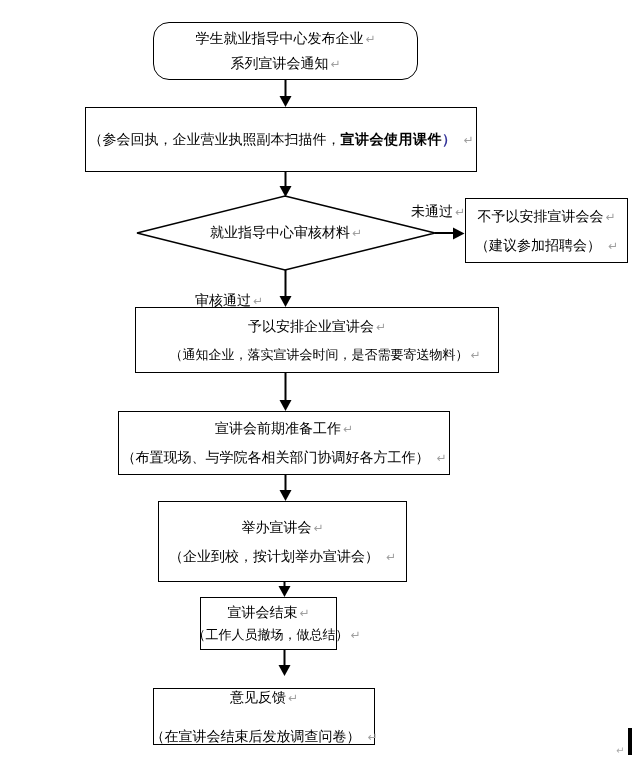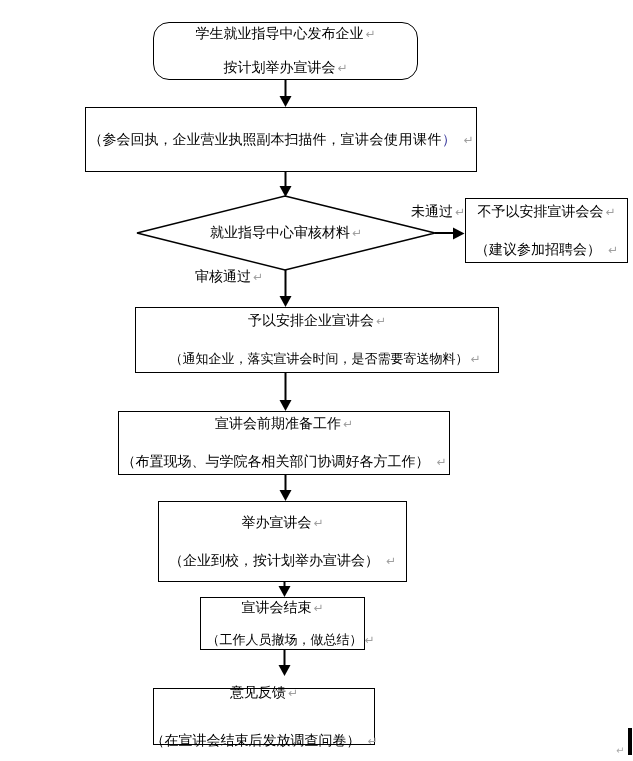--- a/index.html
+++ b/index.html
@@ -4,35 +4,35 @@
 <style>
   html,body{margin:0;padding:0;background:#ffffff;}
   .canvas{
     position:relative;width:633px;height:761px;background:#ffffff;overflow:hidden;
     font-family:"Liberation Sans","DejaVu Sans",sans-serif;color:#000;
   }
   .layer{position:absolute;left:0;top:0;}
   .node{
     position:absolute;background:#fff;border:1.5px solid #000;box-sizing:border-box;
     display:flex;flex-direction:column;justify-content:center;align-items:center;
-    text-align:center;font-size:14px;line-height:29px;gap:8px;
+    text-align:center;font-size:14px;line-height:20px;gap:8px;
   }
   .node.round{border-radius:16px;gap:4px;}
   .node .line{white-space:nowrap;}
   .tight{font-size:13px;margin-left:16px;}
   .diamond-label{
     position:absolute;display:flex;justify-content:center;align-items:center;
     font-size:14px;text-align:center;background:transparent;border:none;
   }
   .edge-label{
     position:absolute;font-size:14px;white-space:nowrap;background:#fff;padding:0 1px;
   }
   .pmark{color:#a0a0a0;font-size:12px;margin-left:2px;}
   .pmark.sp{margin-left:7px;}
-  .bold-seg{font-weight:normal;letter-spacing:0.5px;}
+  .bold-seg{font-weight:bold;letter-spacing:0.5px;}
   .blue-seg{color:#333399;}
   .caret{position:absolute;left:628px;top:728px;width:4px;height:27px;background:#000;}
   .caret-mark{position:absolute;left:616px;top:745px;color:#aaa;font-size:10px;}
 </style>
 </head>
 <body>
 
 <div class="canvas">
 
   <svg class="layer" width="633" height="761" viewBox="0 0 633 761">
@@ -59,37 +59,37 @@
 
     <line x1="284.5" y1="568" x2="284.5" y2="587" stroke="#000" stroke-width="2"></line>
     <polygon points="278.5,586 290.5,586 284.5,597" fill="#000"></polygon>
 
     <line x1="284.5" y1="650" x2="284.5" y2="666" stroke="#000" stroke-width="2"></line>
     <polygon points="278.5,665 290.5,665 284.5,676" fill="#000"></polygon>
   </svg>
 
   <div class="node round" style="left:153px;top:22px;width:265px;height:58px">
     <div class="line"><span>学生就业指导中心发布企业</span><span class="pmark">↵</span></div>
-    <div class="line"><span>按计划举办宣讲会</span><span class="pmark">↵</span></div>
+    <div class="line"><span>系列宣讲会通知</span><span class="pmark">↵</span></div>
   </div>
 
   <div class="node" style="left:85px;top:107px;width:392px;height:65px">
     <div class="line"><span>（参会回执，企业营业执照副本扫描件，</span><span class="bold-seg">宣讲会使用课件</span><span class="bold-seg blue-seg">）</span><span class="pmark sp">↵</span></div>
   </div>
 
   <div class="diamond-label" style="left:137px;top:196px;width:298px;height:74px">
     <span>就业指导中心审核材料</span>
       <span class="pmark">↵</span>
   </div>
 
   <div class="edge-label" style="left:410px;top:203px">
     <span>未通过</span><span class="pmark">↵</span>
   </div>
 
-  <div class="edge-label" style="left:194px;top:268px">
+  <div class="edge-label" style="left:194px;top:292px">
     <span>审核通过</span><span class="pmark">↵</span>
   </div>
 
   <div class="node" style="left:465px;top:198px;width:163px;height:65px">
     <div class="line"><span>不予以安排宣讲会会</span><span class="pmark">↵</span></div>
     <div class="line"><span>（建议参加招聘会）</span><span class="pmark sp">↵</span></div>
   </div>
 
   <div class="node" style="left:135px;top:307px;width:364px;height:66px">
     <div class="line"><span>予以安排企业宣讲会</span><span class="pmark">↵</span></div>
@@ -99,21 +99,21 @@
   <div class="node" style="left:118px;top:411px;width:332px;height:64px">
     <div class="line"><span>宣讲会前期准备工作</span><span class="pmark">↵</span></div>
     <div class="line"><span>（布置现场、与学院各相关部门协调好各方工作）</span><span class="pmark sp">↵</span></div>
   </div>
 
   <div class="node" style="left:158px;top:501px;width:249px;height:81px">
     <div class="line"><span>举办宣讲会</span><span class="pmark">↵</span></div>
     <div class="line"><span>（企业到校，按计划举办宣讲会）</span><span class="pmark sp">↵</span></div>
   </div>
 
-  <div class="node" style="left:200px;top:597px;width:165px;height:53px;gap:2px">
+  <div class="node" style="left:200px;top:597px;width:137px;height:53px;gap:2px">
     <div class="line"><span>宣讲会结束</span><span class="pmark">↵</span></div>
     <div class="line tight"><span>（工作人员撤场，做总结）</span><span class="pmark">↵</span></div>
   </div>
 
   <div class="node" style="left:153px;top:688px;width:222px;height:57px;gap:18px">
     <div class="line"><span>意见反馈</span><span class="pmark">↵</span></div>
     <div class="line"><span>（在宣讲会结束后发放调查问卷）</span><span class="pmark sp">↵</span></div>
   </div>
 
   <div class="caret"></div>

